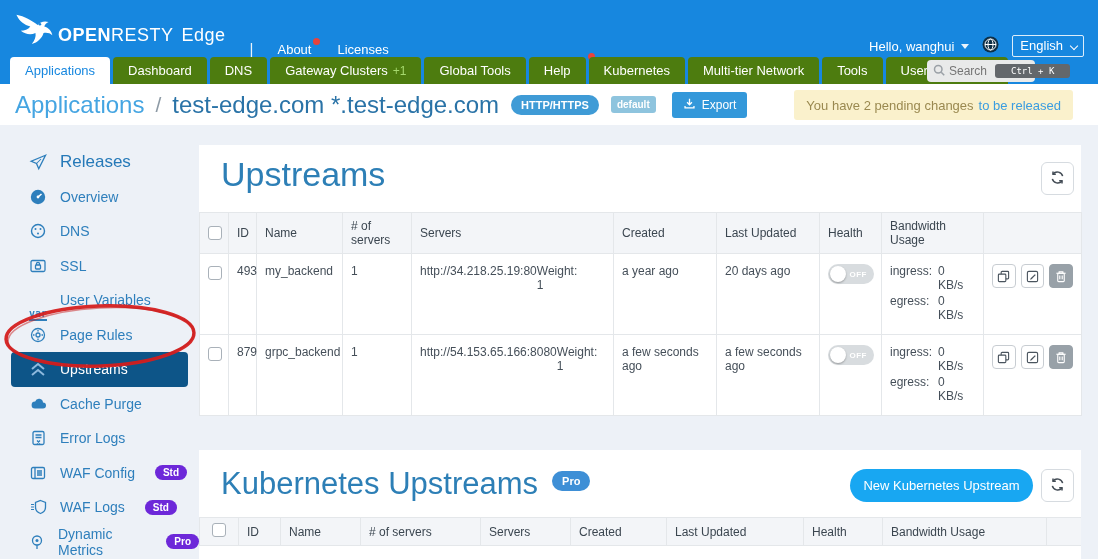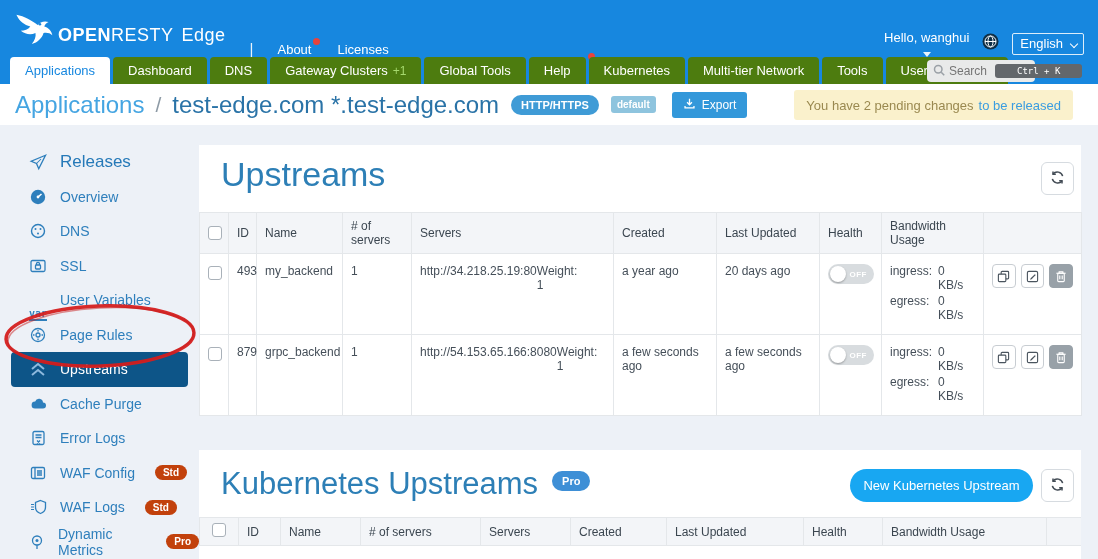--- a/index.html
+++ b/index.html
@@ -15,33 +15,33 @@
   .topbar { position:absolute; top:0; left:0; width:1098px; height:57px; background:#1787df; display:flex; align-items:flex-end; color:#fff; }
   .logo-wrap { display:flex; align-items:center; margin-left:12px; }
   .brand { font-size:18px; margin-left:2px; letter-spacing:.5px; }
   .brand .b1 { font-weight:bold; }
   .brand .b2 { font-weight:normal; }
   .brand .prod { font-weight:normal; margin-left:8px; }
   .top-sep { margin:0 24px; font-size:15px; opacity:.9; }
   .top-link { color:#fff; font-size:13px; position:relative; margin-right:26px; cursor:pointer; }
   .red-dot { position:absolute; top:-4px; right:-9px; width:7px; height:7px; background:#e8433d; border-radius:50%; }
   .topbar-right { margin-left:auto; display:flex; align-items:center; margin-right:14px; gap:13px; }
-  .greeting { font-size:13px; display:flex; align-items:center; gap:7px; cursor:pointer;flex-direction:column; }
+  .greeting { font-size:13px; display:flex; align-items:center; gap:7px; cursor:pointer; }
   .caret-down { width:0; height:0; border-left:4px solid transparent; border-right:4px solid transparent; border-top:5px solid #eaf4fc; }
   .lang-select { border:1px solid rgba(255,255,255,.85); border-radius:2px; padding:2px 20px 3px 7px; font-size:13px; position:relative; cursor:pointer; }
   .chev { position:absolute; right:6px; top:7px; width:6px; height:6px; border-right:1.5px solid #fff; border-bottom:1.5px solid #fff; transform:rotate(45deg); }
 
   
   .tabrow { position:absolute; top:57px; left:0; width:1098px; height:27px; background:#1787df; display:flex; align-items:flex-end; padding-left:10px; }
   .tab { height:27px; display:flex; align-items:center; gap:5px; padding:0 15px; margin-right:3px; background:#4d7c0f; color:#fff; font-size:13px; border-radius:4px 4px 0 0; position:relative; cursor:pointer; white-space:nowrap; }
   .tab.active { background:#fff; color:#1787df; }
   .tab .suffix { color:#a6d96e; font-size:12px; }
   .nav-search { position:absolute; right:63px; top:3px; width:108px; height:22px; background:#e9eaea; border-radius:4px; display:flex; align-items:center; padding:0 6px; gap:4px; }
   .nav-search input { border:none; background:transparent; outline:none; width:42px; font-size:12px; color:#555; font-family:"Liberation Sans",sans-serif; }
-  .nav-search kbd { background:#63676b; color:#fff; font-family:"DejaVu Sans Mono",monospace; font-size:9px; padding:2px 22px; border-radius:3px; white-space:nowrap; }
+  .nav-search kbd { background:#63676b; color:#fff; font-family:"DejaVu Sans Mono",monospace; font-size:9px; padding:2px 16px; border-radius:3px; white-space:nowrap; }
 
   
   .crumbbar { position:absolute; top:84px; left:0; width:1098px; height:41px; background:#fff; display:flex; align-items:center; padding-left:15px; }
   .crumb-root { font-size:24px; color:#45a5e2; cursor:pointer; }
   .crumb-sep { font-size:21px; color:#8d9aa5; margin:0 11px; }
   .crumb-cur { font-size:24px; color:#2a73a7; }
   .proto-pill { background:#3f9bd6; color:#fff; font-size:11px; font-weight:bold; padding:4px 10px; border-radius:11px; margin-left:12px; }
   .default-badge { background:#8ec4de; color:#fff; font-size:10px; font-weight:bold; padding:3px 6px; border-radius:3px; margin-left:12px; }
   .export-btn { background:#3398da; color:#fff; font-size:12px; border:none; border-radius:3px; padding:5px 11px; margin-left:16px; display:flex; align-items:center; gap:6px; cursor:pointer; font-family:"Liberation Sans",sans-serif; }
   .notice { position:absolute; right:25px; top:6px; height:30px; background:#faf1cc; border-radius:3px; display:flex; align-items:center; padding:0 12px; font-size:13px; color:#9a8950; gap:5px; }
@@ -49,21 +49,21 @@
 
   
   .sidebar { position:absolute; top:145px; left:0; width:199px; }
   .side-item { height:34.5px; display:flex; align-items:center; padding-left:29px; color:#2e7fbc; font-size:14px; gap:13px; cursor:pointer; }
   .side-item.releases { font-size:17px; color:#2579b8; }
   .side-item.active { background:#0d5588; color:#fff; margin:0 11px 0 11px; padding-left:18px; border-radius:4px; }
   .side-item.active .sicon { color:#6fa9d4; }
   .sicon { width:18px; display:flex; justify-content:center; align-items:center; color:#2e7fbc; }
   .side-item.active .sicon { color:#8db9dd; }
   .var-glyph { font-family:"DejaVu Sans Mono",monospace; font-size:10px; font-weight:bold; border-bottom:2px solid currentColor; line-height:1.1;margin-top:28px; }
-  .pill { background:#c2410c; color:#fff; font-size:10px; font-weight:bold; padding:2px 8px; border-radius:9px; margin-left:7px; }
+  .pill { background:#6d28d9; color:#fff; font-size:10px; font-weight:bold; padding:2px 8px; border-radius:9px; margin-left:7px; }
 
   
   .annotation { position:absolute; left:1px; top:301px; width:197px; height:71px; z-index:5; pointer-events:none; }
 
   
   .card { position:absolute; left:199px; width:882px; background:#fff; }
   .card1 { top:145px; height:270px; }
   .card2 { top:450px; height:109px; overflow:hidden; }
   .sec-head { position:relative; height:67px; }
   .sec-title { position:absolute; left:22px; top:10px; font-size:34px; color:#2d7fb6; font-weight:normal; }

